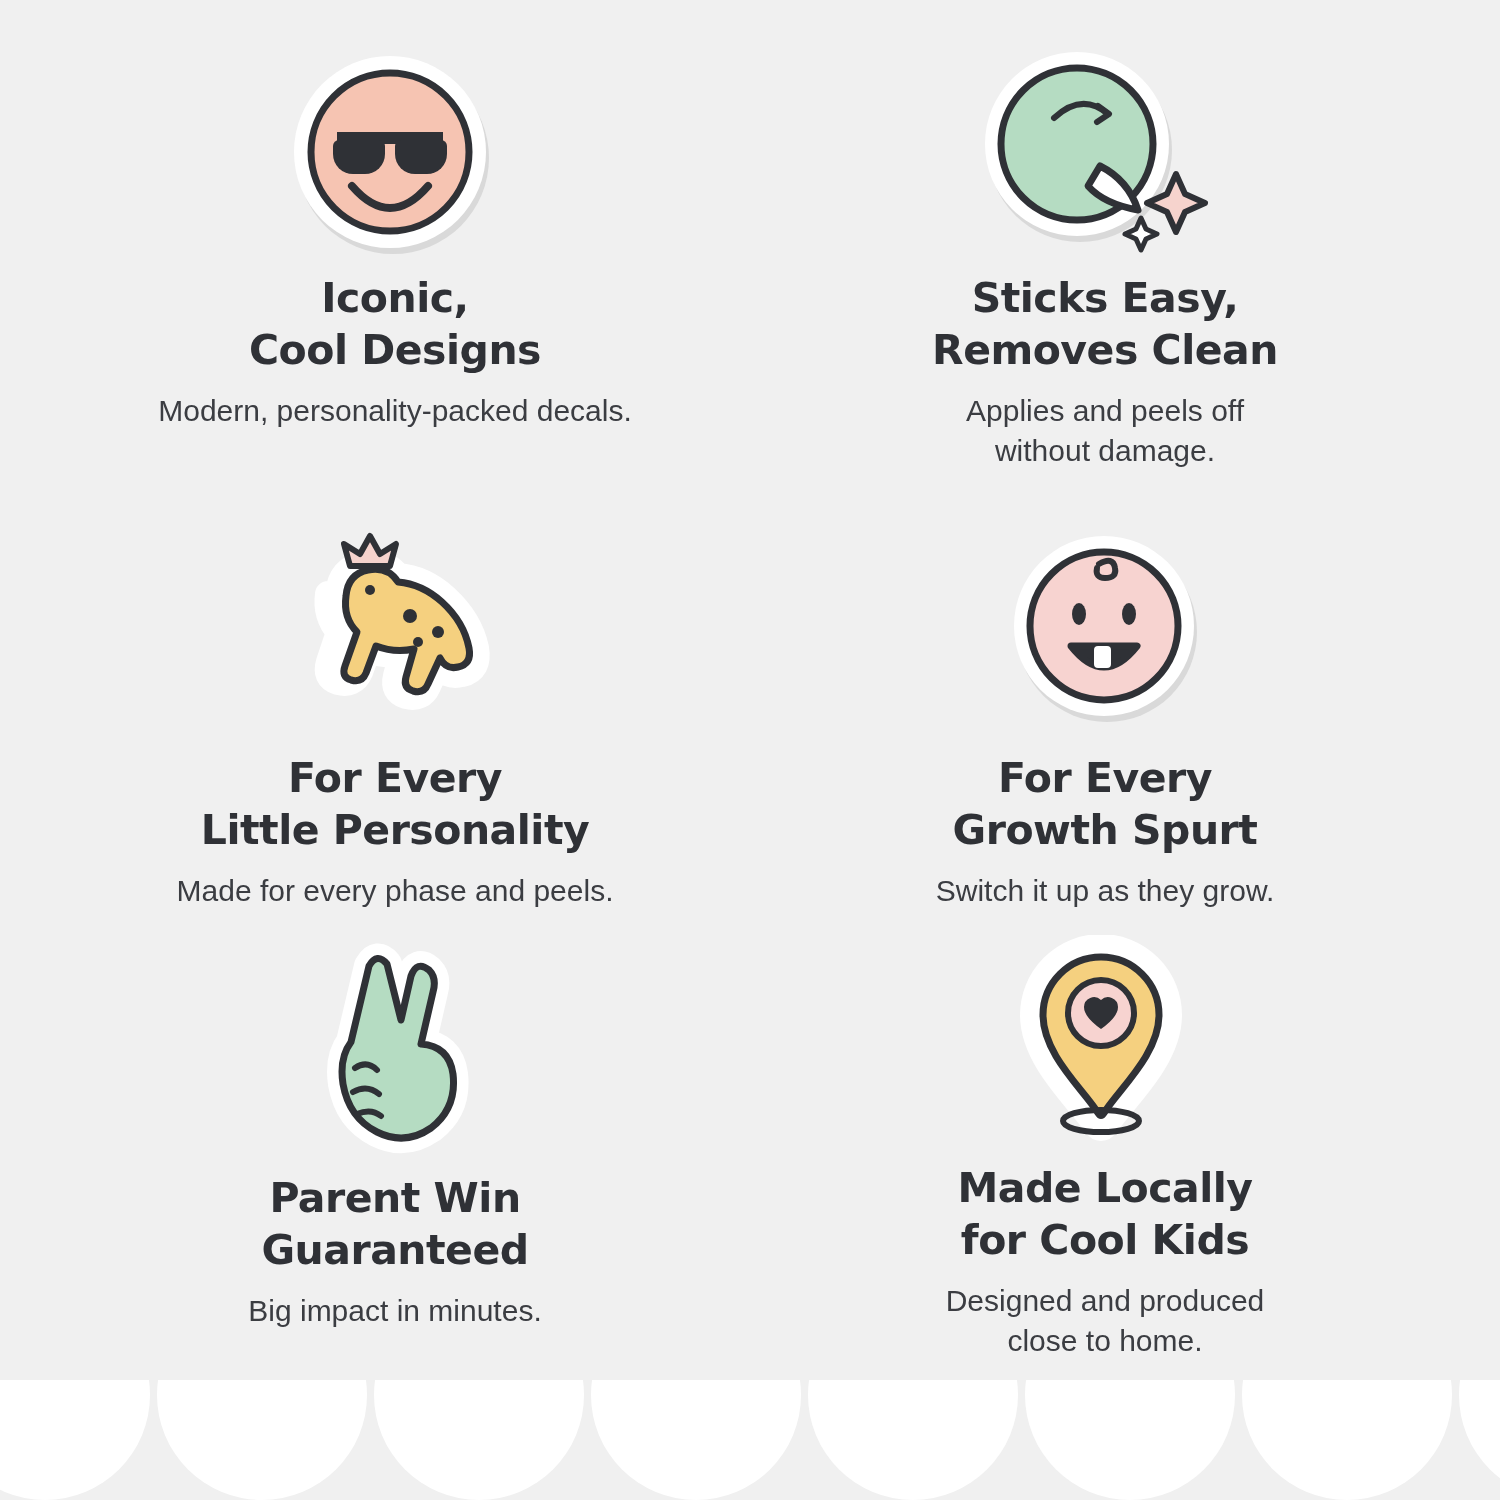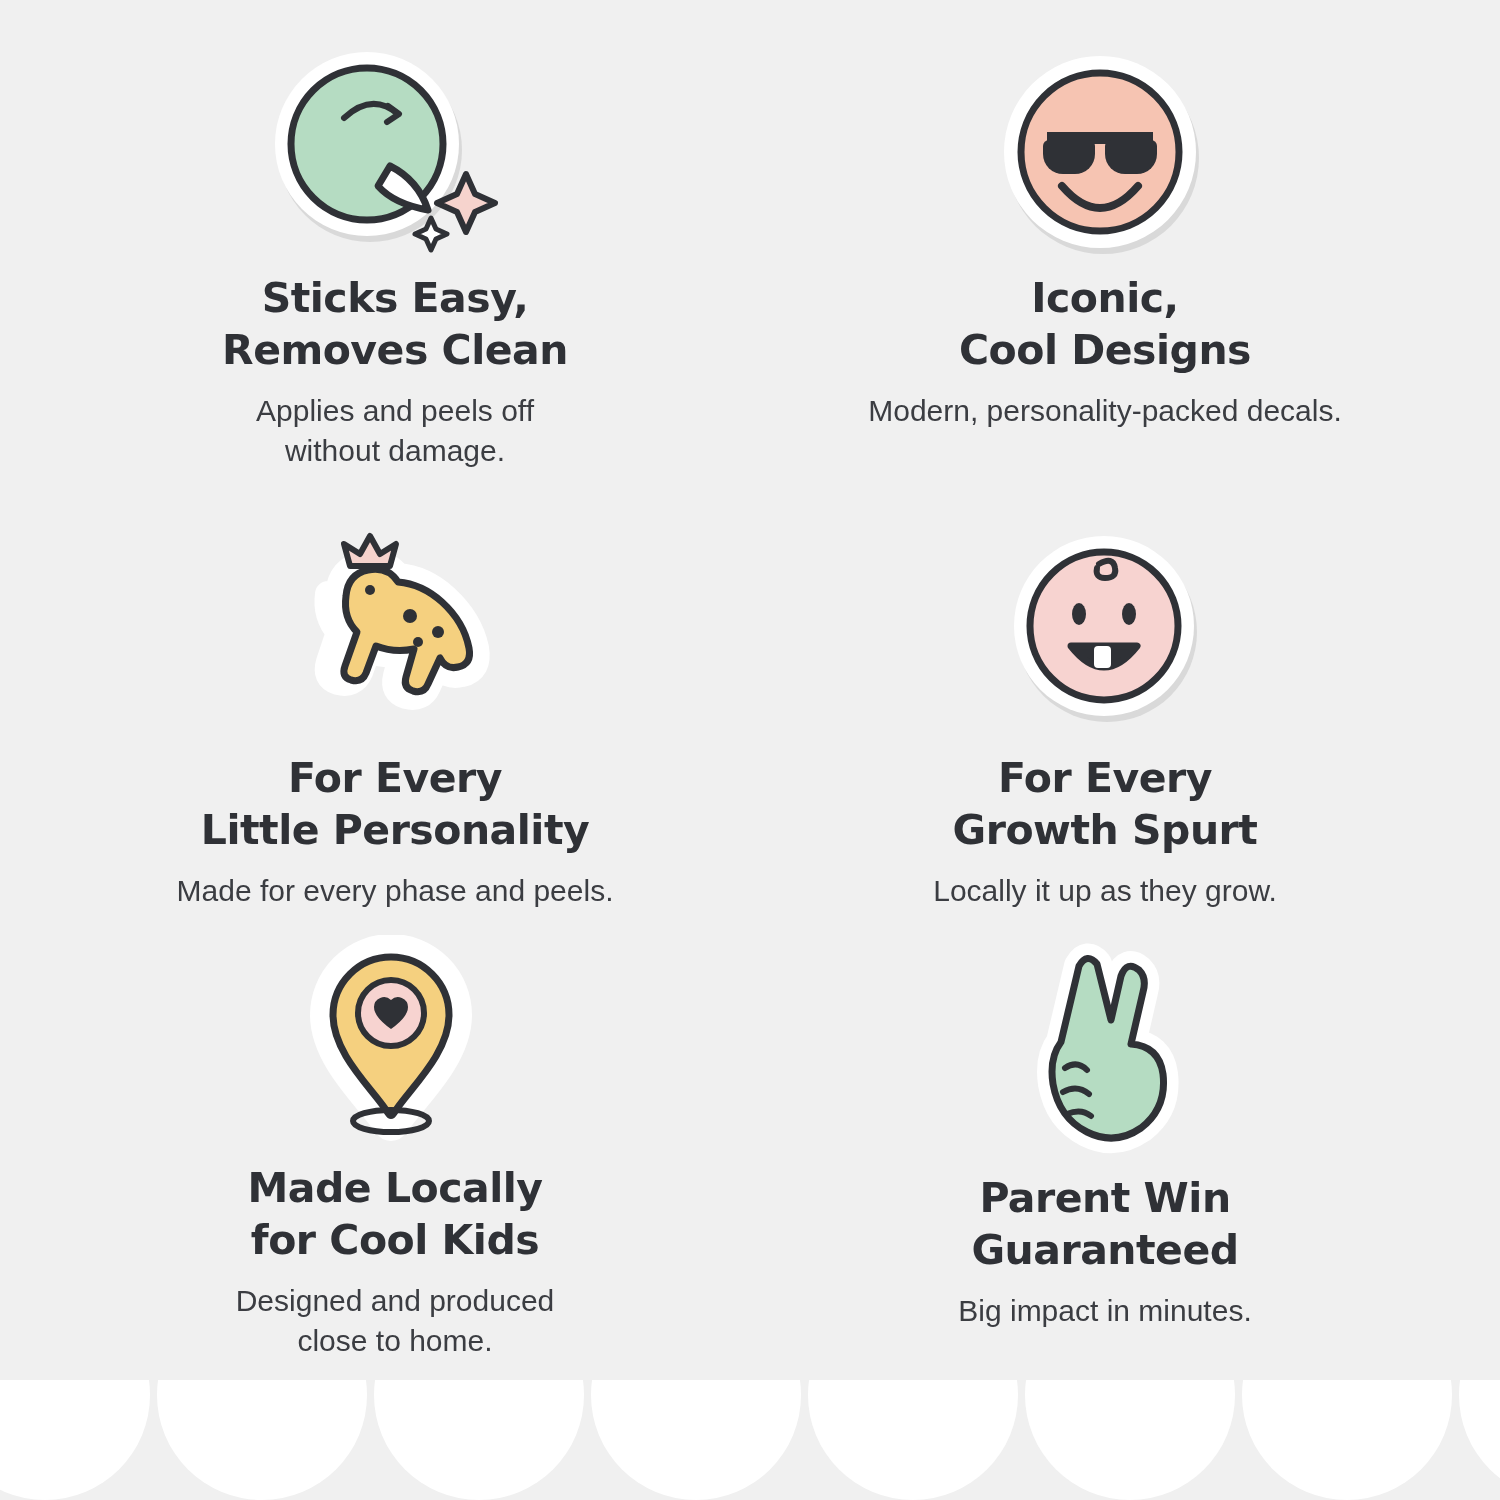--- a/index.html
+++ b/index.html
@@ -81,20 +81,41 @@
   }
   .scallop .bump:first-child { margin-left: -60px; }
 </style>
 </head>
 <body>
 
 <div class="features-grid">
 
   <div class="feature-cell">
     <div class="icon-wrap">
+      <svg width="230" height="210" viewBox="0 0 230 210" aria-hidden="true">
+        <g>
+          <circle cx="113" cy="110" r="96" fill="#d9d9d9"></circle>
+          <circle cx="110" cy="104" r="96" fill="#ffffff"></circle>
+          <circle cx="110" cy="104" r="79" fill="#f6c4b2" stroke="#2f3136" stroke-width="7"></circle>
+
+          <path d="M57 84 h106 v10 c0 0 -4 2 -9 2 h-88 c-5 0 -9 -2 -9 -2 z" fill="#2f3136"></path>
+          <path d="M59 92 h40 a6 6 0 0 1 6 6 v8 a20 20 0 0 1 -20 20 h-12 a20 20 0 0 1 -20 -20 v-8 a6 6 0 0 1 6 -6 z" fill="#2f3136"></path>
+          <path d="M121 92 h40 a6 6 0 0 1 6 6 v8 a20 20 0 0 1 -20 20 h-12 a20 20 0 0 1 -20 -20 v-8 a6 6 0 0 1 6 -6 z" fill="#2f3136"></path>
+
+          <path d="M72 138 q38 44 76 0" fill="none" stroke="#2f3136" stroke-width="8" stroke-linecap="round"></path>
+        </g>
+      </svg>
+    </div>
+    <h3 class="feature-title" style="white-space:pre-line">Iconic,
+Cool Designs</h3>
+    <p class="feature-desc" style="white-space:pre-line">Modern, personality-packed decals.</p>
+  </div>
+
+  <div class="feature-cell">
+    <div class="icon-wrap">
       <svg width="250" height="210" viewBox="0 0 250 210" aria-hidden="true">
         <g>
           <circle cx="100" cy="102" r="92" fill="#d9d9d9"></circle>
           <circle cx="97" cy="96" r="92" fill="#ffffff"></circle>
           <circle cx="97" cy="96" r="76" fill="#b5dcc2" stroke="#2f3136" stroke-width="7"></circle>
 
           <path d="M74 70 q28 -26 54 -4" fill="none" stroke="#2f3136" stroke-width="6" stroke-linecap="round"></path>
           <path d="M118 58 l11 8 l-12 8" fill="none" stroke="#2f3136" stroke-width="6" stroke-linecap="round" stroke-linejoin="round"></path>
 
           <path d="M120 118 q28 14 38 44 q-34 -6 -50 -24 z" fill="#ffffff" stroke="#2f3136" stroke-width="7" stroke-linejoin="round"></path>
@@ -104,41 +125,20 @@
         </g>
       </svg>
     </div>
     <h3 class="feature-title" style="white-space:pre-line">Sticks Easy,
 Removes Clean</h3>
     <p class="feature-desc" style="white-space:pre-line">Applies and peels off
 without damage.</p>
   </div>
 
   <div class="feature-cell">
-    <div class="icon-wrap">
-      <svg width="230" height="210" viewBox="0 0 230 210" aria-hidden="true">
-        <g>
-          <circle cx="113" cy="110" r="96" fill="#d9d9d9"></circle>
-          <circle cx="110" cy="104" r="96" fill="#ffffff"></circle>
-          <circle cx="110" cy="104" r="79" fill="#f6c4b2" stroke="#2f3136" stroke-width="7"></circle>
-
-          <path d="M57 84 h106 v10 c0 0 -4 2 -9 2 h-88 c-5 0 -9 -2 -9 -2 z" fill="#2f3136"></path>
-          <path d="M59 92 h40 a6 6 0 0 1 6 6 v8 a20 20 0 0 1 -20 20 h-12 a20 20 0 0 1 -20 -20 v-8 a6 6 0 0 1 6 -6 z" fill="#2f3136"></path>
-          <path d="M121 92 h40 a6 6 0 0 1 6 6 v8 a20 20 0 0 1 -20 20 h-12 a20 20 0 0 1 -20 -20 v-8 a6 6 0 0 1 6 -6 z" fill="#2f3136"></path>
-
-          <path d="M72 138 q38 44 76 0" fill="none" stroke="#2f3136" stroke-width="8" stroke-linecap="round"></path>
-        </g>
-      </svg>
-    </div>
-    <h3 class="feature-title" style="white-space:pre-line">Iconic,
-Cool Designs</h3>
-    <p class="feature-desc" style="white-space:pre-line">Modern, personality-packed decals.</p>
-  </div>
-
-  <div class="feature-cell">
     <div class="icon-wrap tall">
       <svg width="250" height="215" viewBox="0 0 250 215" aria-hidden="true">
         <g transform="translate(8,12)">
 
           <g transform="translate(5,7)" opacity="0.18">
             <path d="M60 62 q2 -26 26 -30 q22 -4 34 12 q26 2 48 22 q24 22 30 50 q4 22 -14 26 q-16 4 -24 -10 l-10 22 q-6 14 -22 10 q-14 -4 -10 -20 l6 -22 q-18 2 -34 -4 l-8 22 q-6 14 -22 10 q-14 -4 -9 -20 l10 -30 q-14 -16 -11 -38 z" fill="#000"></path>
           </g>
           <path d="M60 62 q2 -26 26 -30 q22 -4 34 12 q26 2 48 22 q24 22 30 50 q4 22 -14 26 q-16 4 -24 -10 l-10 22 q-6 14 -22 10 q-14 -4 -10 -20 l6 -22 q-18 2 -34 -4 l-8 22 q-6 14 -22 10 q-14 -4 -9 -20 l10 -30 q-14 -16 -11 -38 z" fill="#ffffff" stroke="#ffffff" stroke-width="26" stroke-linejoin="round"></path>
 
           <path d="M68 64 q2 -22 22 -26 q20 -4 30 12 q24 2 44 20 q22 20 27 46 q3 16 -11 19 q-12 3 -18 -9 l-12 26 q-4 10 -15 7 q-10 -3 -7 -14 l8 -28 q-20 4 -38 -3 l-10 27 q-4 10 -15 7 q-10 -3 -6 -14 l12 -34 q-14 -14 -11 -36 z" fill="#f5d07f" stroke="#2f3136" stroke-width="7" stroke-linejoin="round"></path>
@@ -171,58 +171,58 @@
           <ellipse cx="84" cy="94" rx="7" ry="11" fill="#2f3136"></ellipse>
           <ellipse cx="134" cy="94" rx="7" ry="11" fill="#2f3136"></ellipse>
 
           <path d="M76 126 q33 42 66 0 z" fill="#2f3136" stroke="#2f3136" stroke-width="7" stroke-linejoin="round"></path>
           <rect x="99" y="126" width="17" height="22" rx="4" fill="#ffffff"></rect>
         </g>
       </svg>
     </div>
     <h3 class="feature-title" style="white-space:pre-line">For Every
 Growth Spurt</h3>
-    <p class="feature-desc" style="white-space:pre-line">Locally it up as they grow.</p>
+    <p class="feature-desc" style="white-space:pre-line">Switch it up as they grow.</p>
+  </div>
+
+  <div class="feature-cell">
+    <div class="icon-wrap tall">
+      <svg width="220" height="215" viewBox="0 0 220 215" aria-hidden="true">
+        <g transform="translate(10,6)">
+          <path d="M74 20 q8 -14 18 -2 l14 56 l10 -44 q6 -16 18 -6 q8 8 4 22 l-12 52 q28 2 32 30 q4 34 -22 54 q-26 18 -54 4 q-28 -14 -34 -48 q-4 -26 8 -42 z" fill="#ffffff" stroke="#ffffff" stroke-width="30" stroke-linejoin="round"></path>
+          <path d="M74 20 q8 -14 18 -2 l14 56 l10 -44 q6 -16 18 -6 q8 8 4 22 l-12 52 q28 2 32 30 q4 34 -22 54 q-26 18 -54 4 q-28 -14 -34 -48 q-4 -26 8 -42 z" fill="#b5dcc2" stroke="#2f3136" stroke-width="7" stroke-linejoin="round"></path>
+          <path d="M60 122 q12 -8 22 2" fill="none" stroke="#2f3136" stroke-width="6" stroke-linecap="round"></path>
+          <path d="M58 146 q14 -8 26 2" fill="none" stroke="#2f3136" stroke-width="6" stroke-linecap="round"></path>
+          <path d="M62 168 q14 -6 24 2" fill="none" stroke="#2f3136" stroke-width="6" stroke-linecap="round"></path>
+        </g>
+      </svg>
+    </div>
+    <h3 class="feature-title" style="white-space:pre-line">Parent Win
+Guaranteed</h3>
+    <p class="feature-desc" style="white-space:pre-line">Big impact in minutes.</p>
   </div>
 
   <div class="feature-cell">
     <div class="icon-wrap tall">
       <svg width="220" height="215" viewBox="0 0 220 215" aria-hidden="true">
         <g transform="translate(6,8)">
           <path d="M100 6 a66 66 0 0 1 66 66 c0 44 -46 84 -62 108 q-4 6 -8 0 c-16 -24 -62 -64 -62 -108 a66 66 0 0 1 66 -66 z" fill="#ffffff" stroke="#ffffff" stroke-width="30" stroke-linejoin="round"></path>
           <path d="M100 14 a58 58 0 0 1 58 58 c0 40 -42 76 -55 98 q-3 5 -6 0 c-13 -22 -55 -58 -55 -98 a58 58 0 0 1 58 -58 z" fill="#f5d07f" stroke="#2f3136" stroke-width="7" stroke-linejoin="round"></path>
           <circle cx="100" cy="70" r="33" fill="#f7d3d0" stroke="#2f3136" stroke-width="6"></circle>
           <path d="M100 86 q-17 -12 -17 -22 a10 10 0 0 1 17 -7 a10 10 0 0 1 17 7 q0 10 -17 22 z" fill="#2f3136"></path>
           <ellipse cx="100" cy="178" rx="38" ry="11" fill="none" stroke="#2f3136" stroke-width="6"></ellipse>
         </g>
       </svg>
     </div>
     <h3 class="feature-title" style="white-space:pre-line">Made Locally
 for Cool Kids</h3>
     <p class="feature-desc" style="white-space:pre-line">Designed and produced
 close to home.</p>
   </div>
 
-  <div class="feature-cell">
-    <div class="icon-wrap tall">
-      <svg width="220" height="215" viewBox="0 0 220 215" aria-hidden="true">
-        <g transform="translate(10,6)">
-          <path d="M74 20 q8 -14 18 -2 l14 56 l10 -44 q6 -16 18 -6 q8 8 4 22 l-12 52 q28 2 32 30 q4 34 -22 54 q-26 18 -54 4 q-28 -14 -34 -48 q-4 -26 8 -42 z" fill="#ffffff" stroke="#ffffff" stroke-width="30" stroke-linejoin="round"></path>
-          <path d="M74 20 q8 -14 18 -2 l14 56 l10 -44 q6 -16 18 -6 q8 8 4 22 l-12 52 q28 2 32 30 q4 34 -22 54 q-26 18 -54 4 q-28 -14 -34 -48 q-4 -26 8 -42 z" fill="#b5dcc2" stroke="#2f3136" stroke-width="7" stroke-linejoin="round"></path>
-          <path d="M60 122 q12 -8 22 2" fill="none" stroke="#2f3136" stroke-width="6" stroke-linecap="round"></path>
-          <path d="M58 146 q14 -8 26 2" fill="none" stroke="#2f3136" stroke-width="6" stroke-linecap="round"></path>
-          <path d="M62 168 q14 -6 24 2" fill="none" stroke="#2f3136" stroke-width="6" stroke-linecap="round"></path>
-        </g>
-      </svg>
-    </div>
-    <h3 class="feature-title" style="white-space:pre-line">Parent Win
-Guaranteed</h3>
-    <p class="feature-desc" style="white-space:pre-line">Big impact in minutes.</p>
-  </div>
-
 </div>
 
 <div class="scallop">
   <div class="bump"></div>
   <div class="bump"></div>
   <div class="bump"></div>
   <div class="bump"></div>
   <div class="bump"></div>
   <div class="bump"></div>
   <div class="bump"></div>

